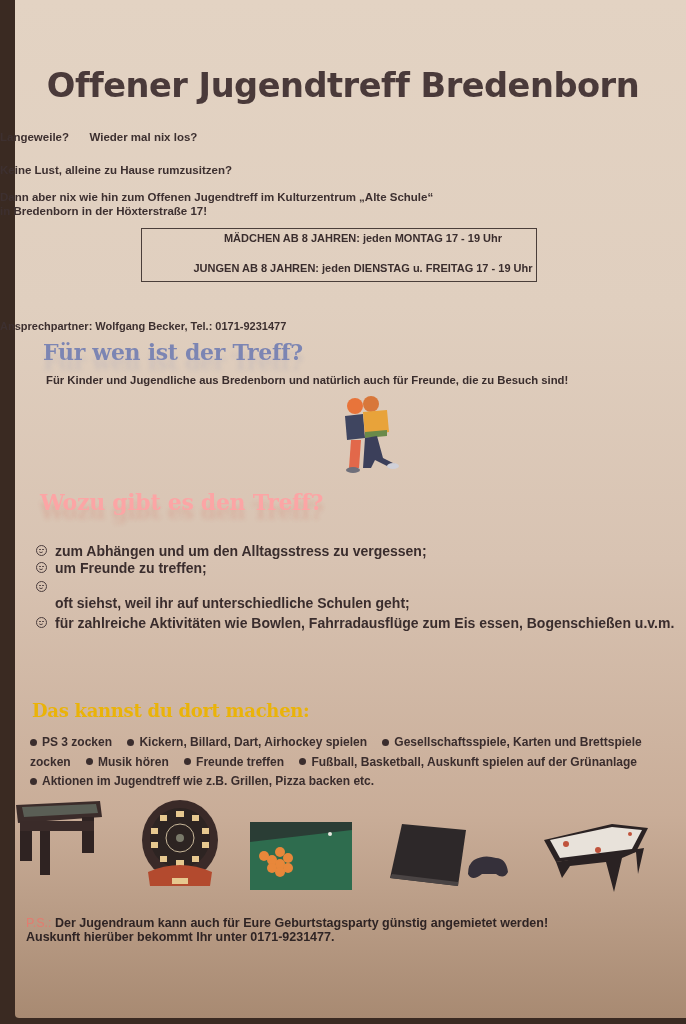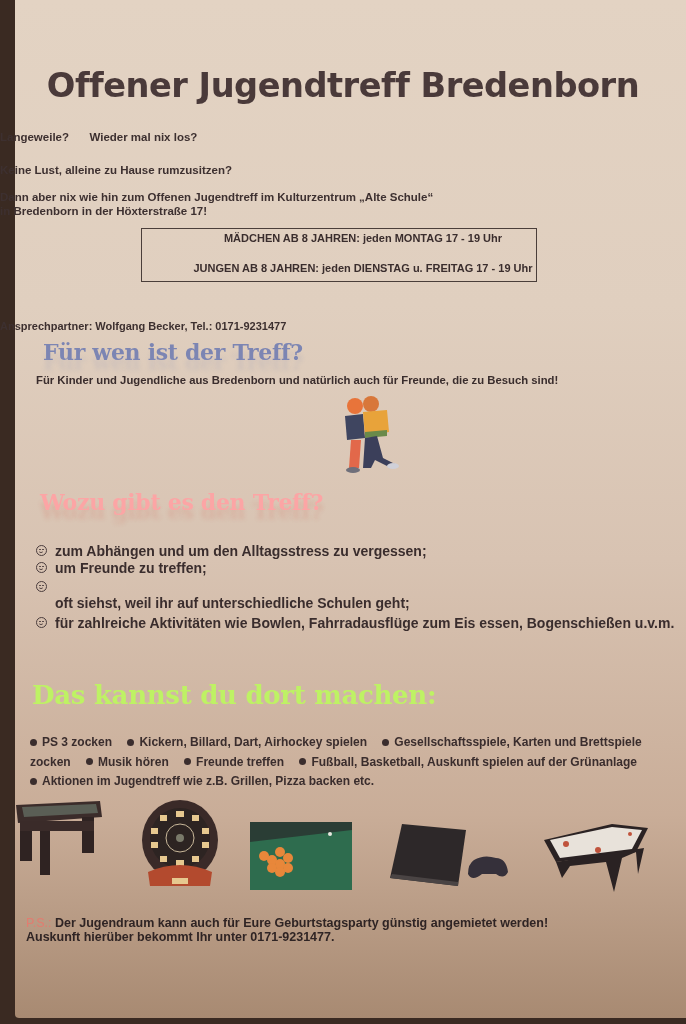--- a/index.html
+++ b/index.html
@@ -28,21 +28,21 @@
     }
     .schedule-line {
       left: 141px; width: 444px; text-align: center; font-weight: bold; font-size: 11px; color: #3a2d2d;
     }
     .heading-serif {
       font-family: "DejaVu Serif", serif; font-weight: bold; font-size: 22px;
       letter-spacing: -0.3px;
     }
     .h-blue { left: 43px; top: 315px; color: #7c85b3; text-shadow: 0 10px 4px rgba(124,133,179,0.15); margin-top: 24px; }
     .h-red { left: 40px; top: 489px; color: #fca5a5; text-shadow: 0 9px 4px rgba(208,96,76,0.18); }
-    .h-orange { left: 32px; top: 680px; color: #bef264; font-size: 26px; }
+    .h-orange { left: 32px; top: 700px; color: #eab308; font-size: 18px; }
     .body-text { font-weight: bold; font-size: 14px; color: #3a2d2d; }
     .bullet-row { left: 36px; display: flex; align-items: flex-start; }
     .smiley {
       width: 11px; height: 11px; border-radius: 50%; border: 1.3px solid #4b3d3d; box-sizing: border-box;
       position: relative; margin-right: 8px; margin-top: 2px; flex-shrink: 0;
     }
     .smiley::before { content: ""; position: absolute; left: 2px; top: 2.5px; width: 1.5px; height: 1.5px; background: #4b3d3d; box-shadow: 3px 0 0 #4b3d3d; border-radius: 50%; }
     .smiley::after { content: ""; position: absolute; left: 2px; top: 4px; width: 4px; height: 2px; border-bottom: 1.2px solid #4b3d3d; border-radius: 0 0 3px 3px; }
     .activities {
       left: 30px; top: 733px; width: 630px; line-height: 19.5px;
@@ -69,21 +69,21 @@
 <div class="abs center-line" style="top:164px;">Keine Lust, alleine zu Hause rumzusitzen?</div>
 <div class="abs center-line" style="top:191px;">Dann aber nix wie hin zum Offenen Jugendtreff im Kulturzentrum „Alte Schule“</div>
 <div class="abs center-line" style="top:205px;">in Bredenborn in der Höxterstraße 17!</div>
 
 <div class="abs schedule-box"></div>
 <div class="abs schedule-line" style="top:232px;">MÄDCHEN AB 8 JAHREN: jeden MONTAG 17 - 19 Uhr</div>
 <div class="abs schedule-line" style="top:262px;">JUNGEN AB 8 JAHREN: jeden DIENSTAG u. FREITAG 17 - 19 Uhr</div>
 <div class="abs center-line" style="top:292px; font-size:11px;margin-top:28px;">Ansprechpartner: Wolfgang Becker,  Tel.: 0171-9231477</div>
 
 <div class="abs heading-serif h-blue">Für wen ist der Treff?</div>
-<div class="abs body-text" style="left:36px; top:374px; font-size:11.3px;">Für Kinder und Jugendliche aus Bredenborn und natürlich auch für Freunde, die zu Besuch sind!</div>
+<div class="abs body-text" style="left:46px; top:374px; font-size:11.3px;">Für Kinder und Jugendliche aus Bredenborn und natürlich auch für Freunde, die zu Besuch sind!</div>
 
 <div class="pic" style="left:335px; top:396px; width:70px; height:80px;">
   <svg width="70" height="80" viewBox="0 0 70 80">
     <circle cx="20" cy="10" r="8" fill="#e8743a"></circle>
     <circle cx="36" cy="8" r="8" fill="#d8773a"></circle>
     <path d="M10 20 L28 18 L30 42 L12 44 Z" fill="#3f4560"></path>
     <path d="M28 16 L52 14 L54 36 L30 40 Z" fill="#e8a33a"></path>
     <path d="M30 36 L52 34 L52 40 L30 42 Z" fill="#6a8a4a"></path>
     <path d="M16 44 L26 44 L24 72 L14 72 Z" fill="#e2684a"></path>
     <path d="M30 42 L42 40 L48 62 L60 68 L56 72 L40 64 L36 72 L28 72 Z" fill="#3b3f5a"></path>

